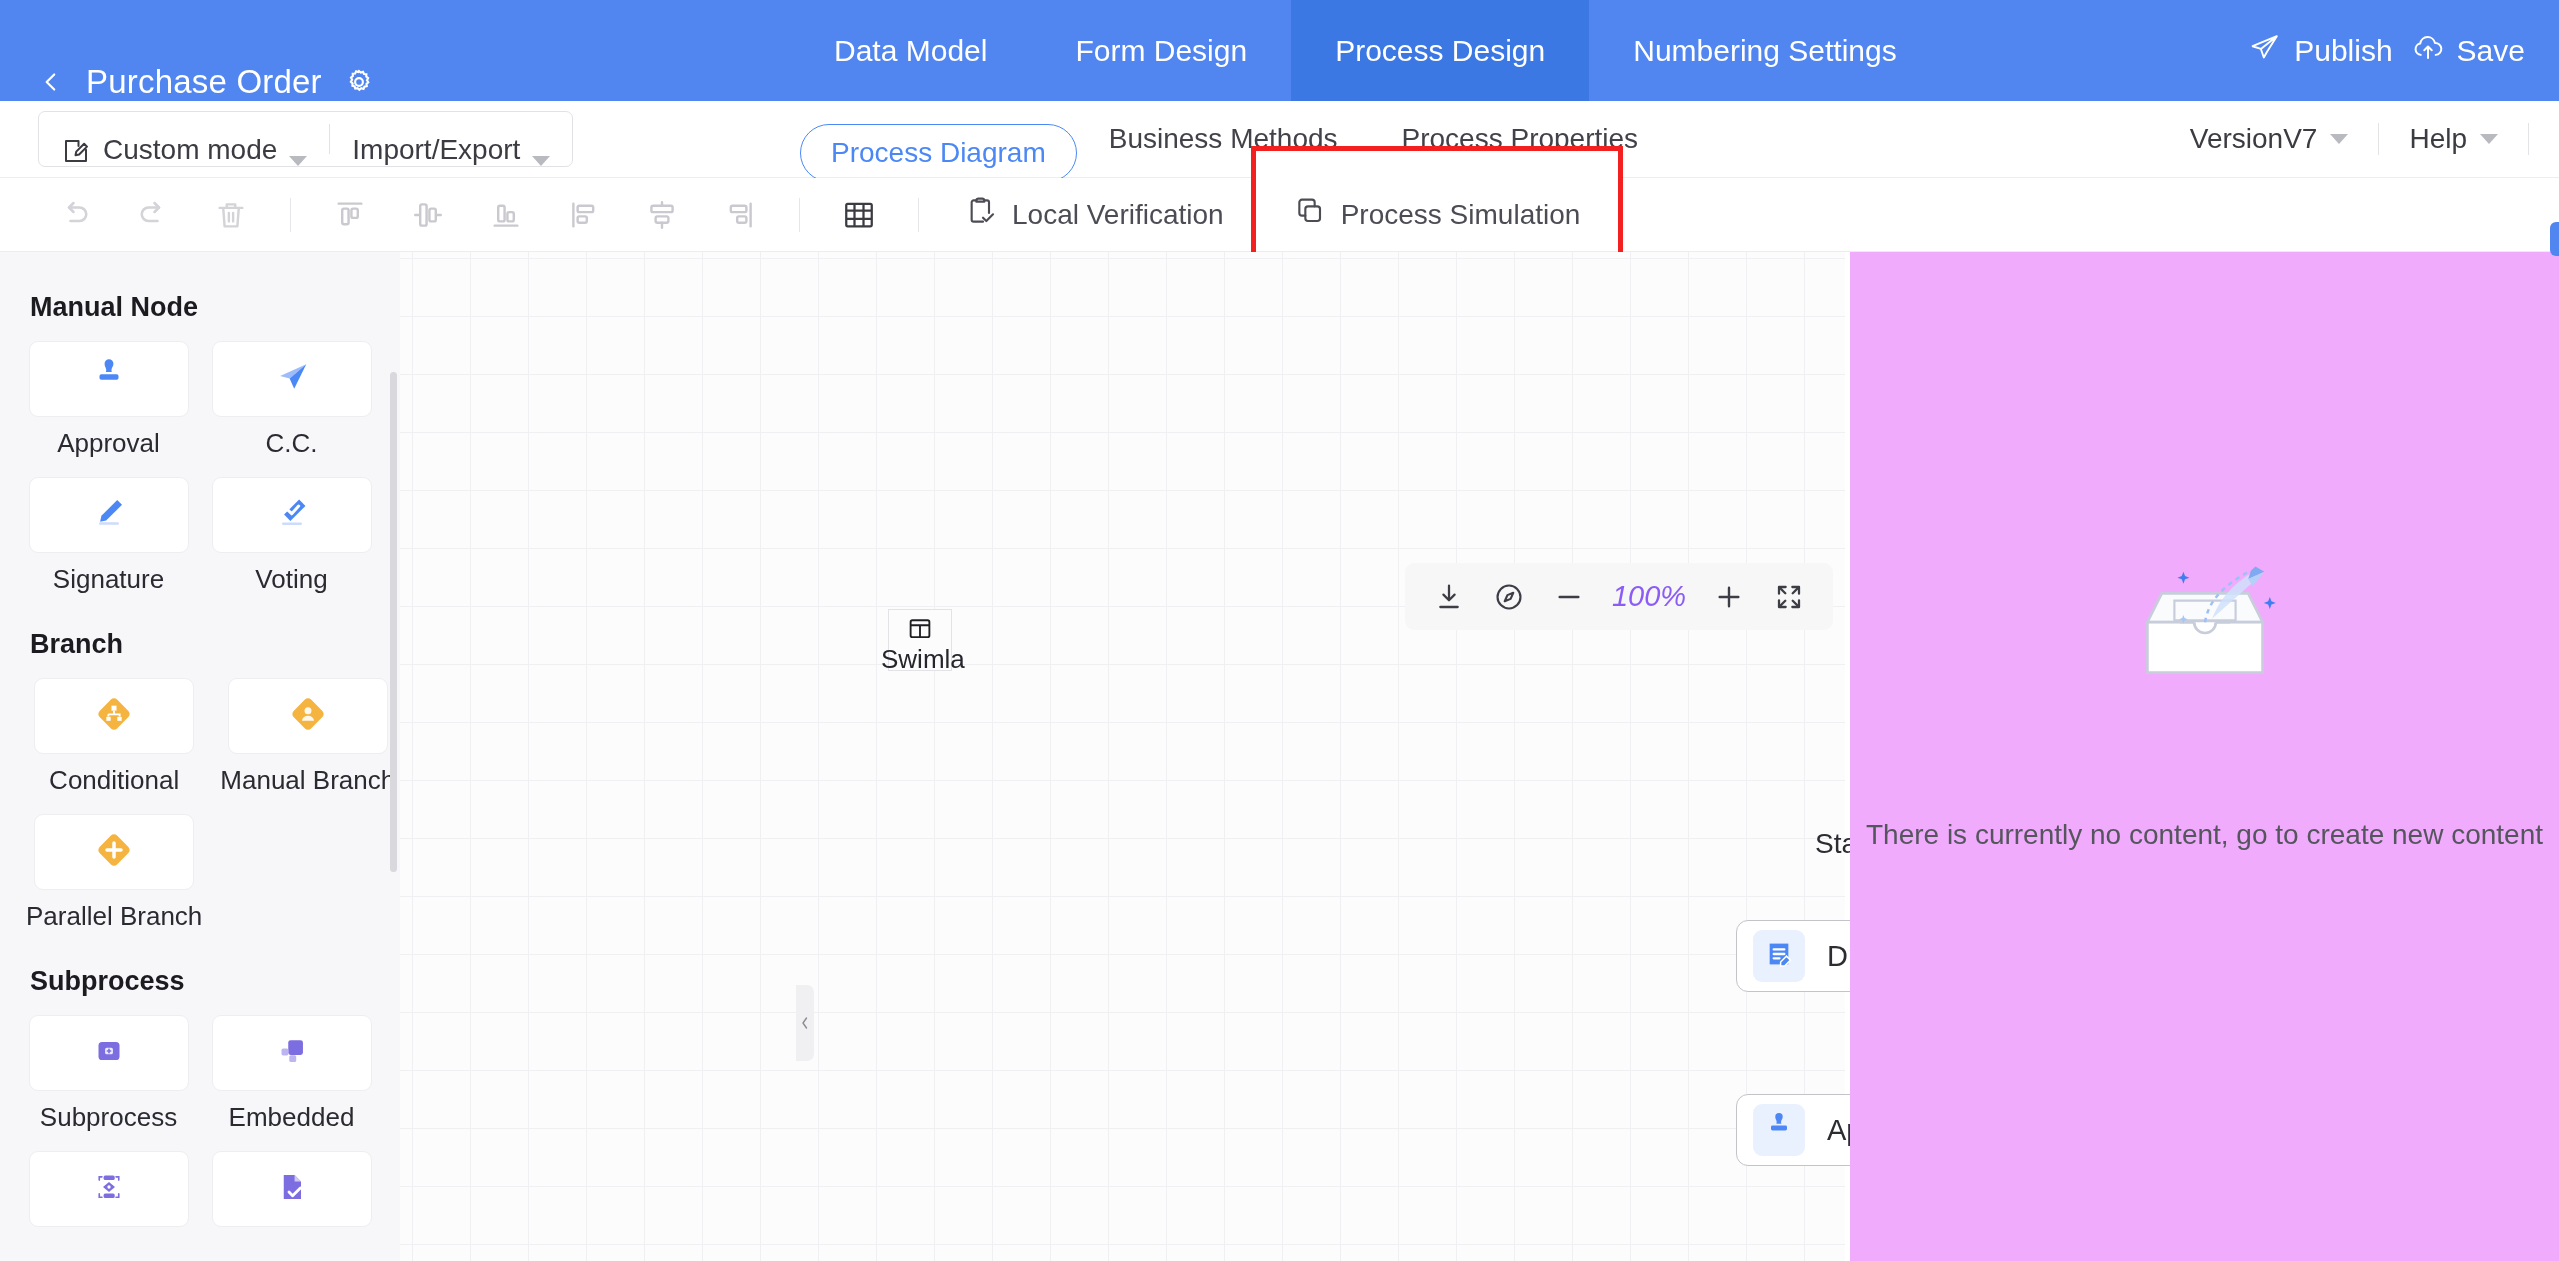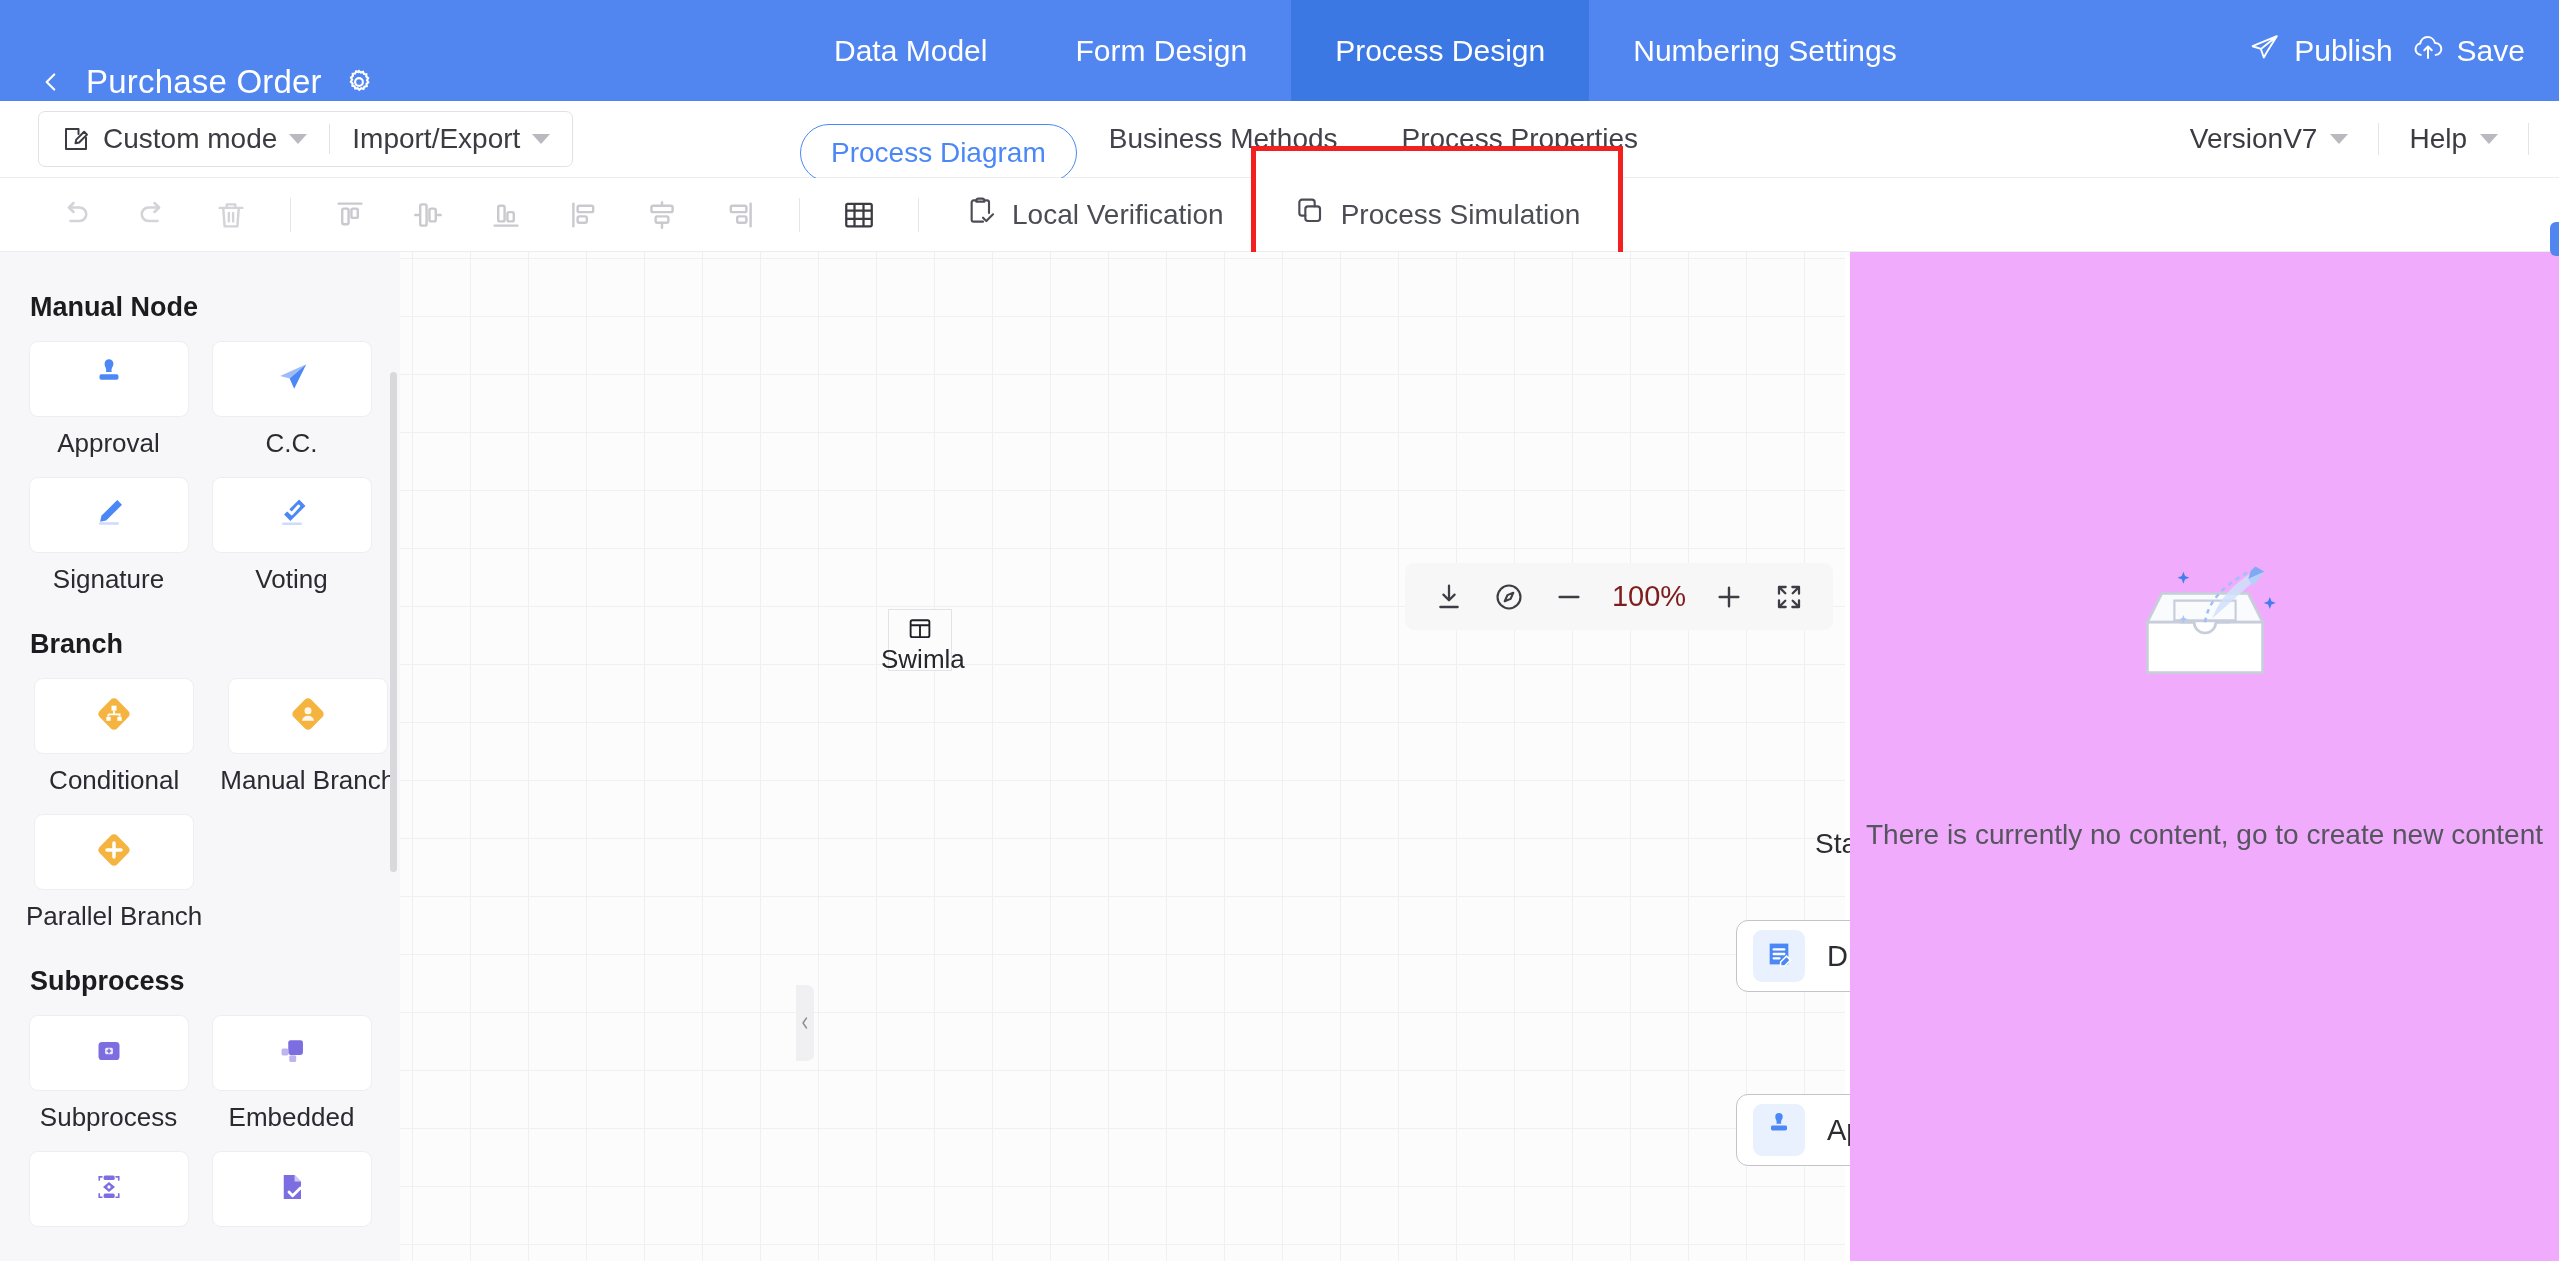--- a/index.html
+++ b/index.html
@@ -67,21 +67,21 @@
   }
   .mode-group {
     margin-left: 38px;
     height: 56px;
     border: 1px solid #e2e2e6;
     border-radius: 7px;
     display: flex; align-items: center;
     overflow: hidden;
   }
   .mode-item {
-    display: flex; align-items: center; gap: 12px;
+    display: flex; align-items: flex-end; gap: 12px;
     padding: 0 22px; height: 100%;
     font-size: 28px; color: #3b3b42; white-space: nowrap; cursor: pointer;
   }
   .mode-sep { width: 1px; height: 30px; background: #e2e2e6; }
   .caret {
     width: 0; height: 0;
     border-left: 9px solid transparent;
     border-right: 9px solid transparent;
     border-top: 10px solid #b9b9c0;
     flex-shrink: 0;
@@ -250,22 +250,22 @@
     display: flex; align-items: center;
     padding: 0 18px; gap: 8px;
     z-index: 6;
   }
   .zb-ico {
     width: 52px; height: 52px;
     display: flex; align-items: center; justify-content: center;
     cursor: pointer;
   }
   .zb-val {
-    font-size: 29px; color: #7f1d1d; min-width: 92px;
-    text-align: center; cursor: default;
+    font-size: 29px; color: #8b5cf6; min-width: 92px;
+    text-align: center; cursor: default; font-style: italic;
   }
 
   
   .flow { position: absolute; left: 0; top: 0; }
   .node-caption {
     position: absolute;
     font-size: 28px; color: #2c2c33; white-space: nowrap;
   }
   .task-node {
     position: absolute;

